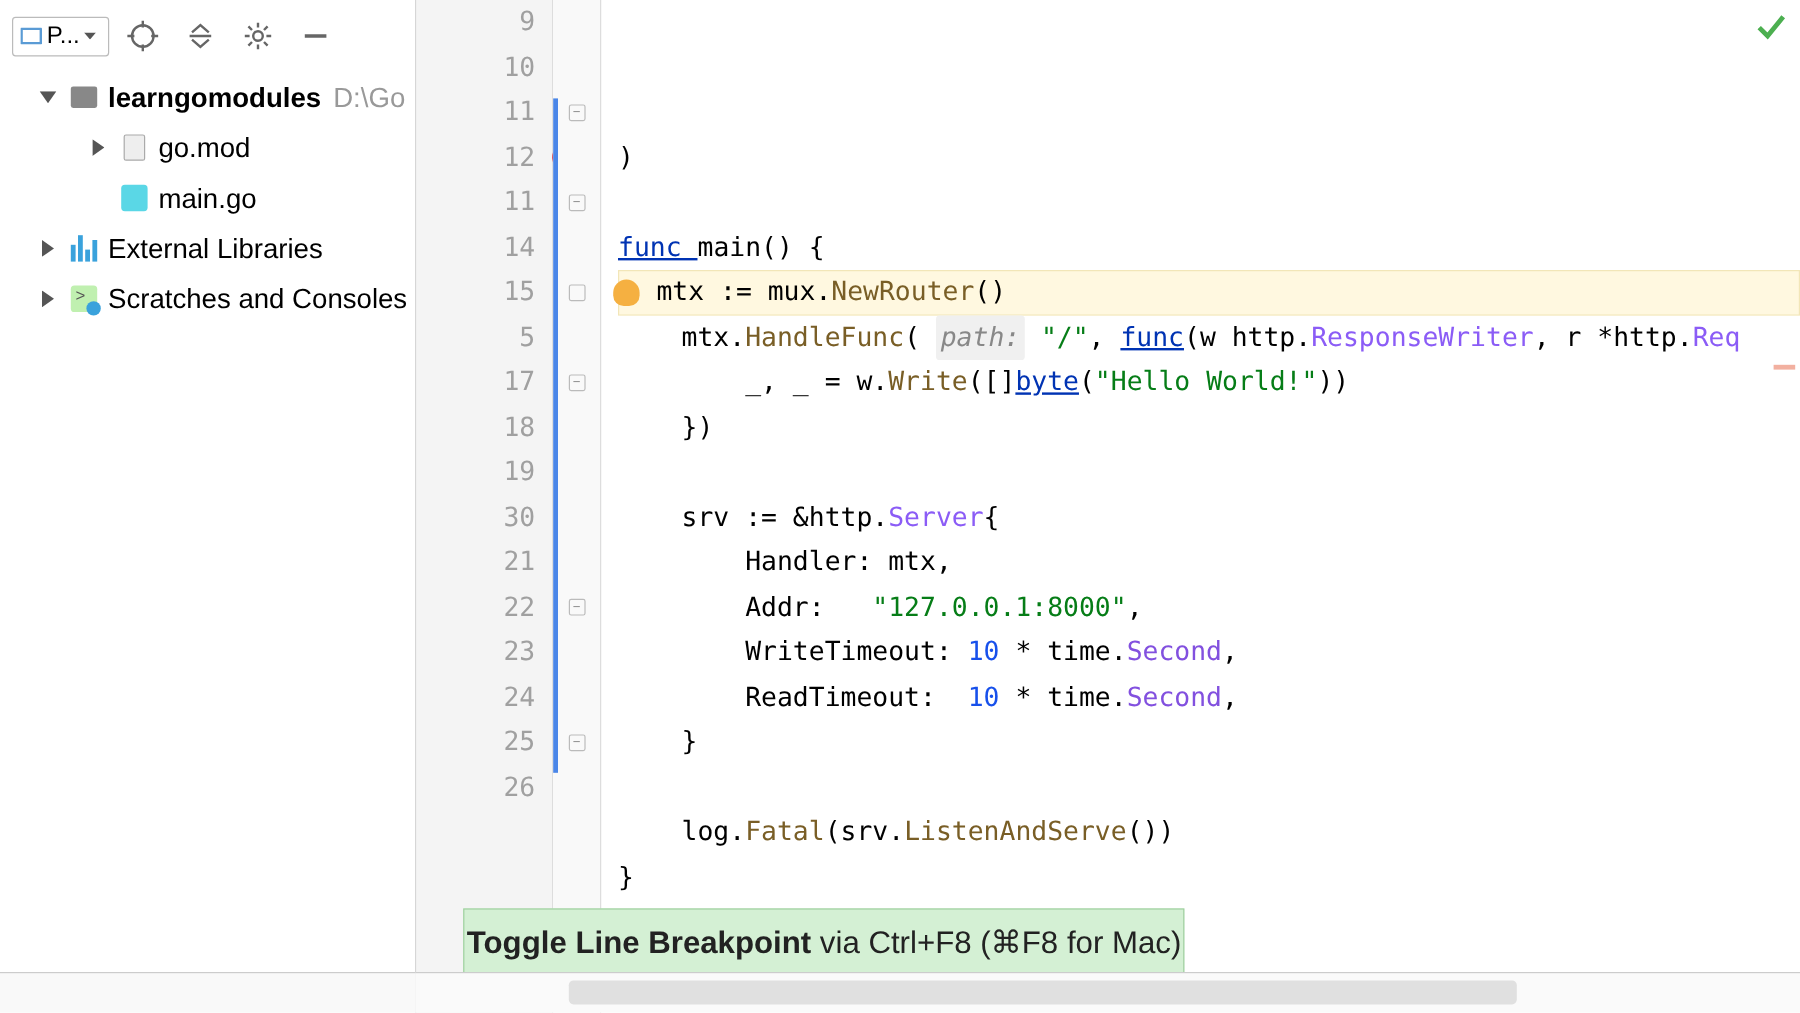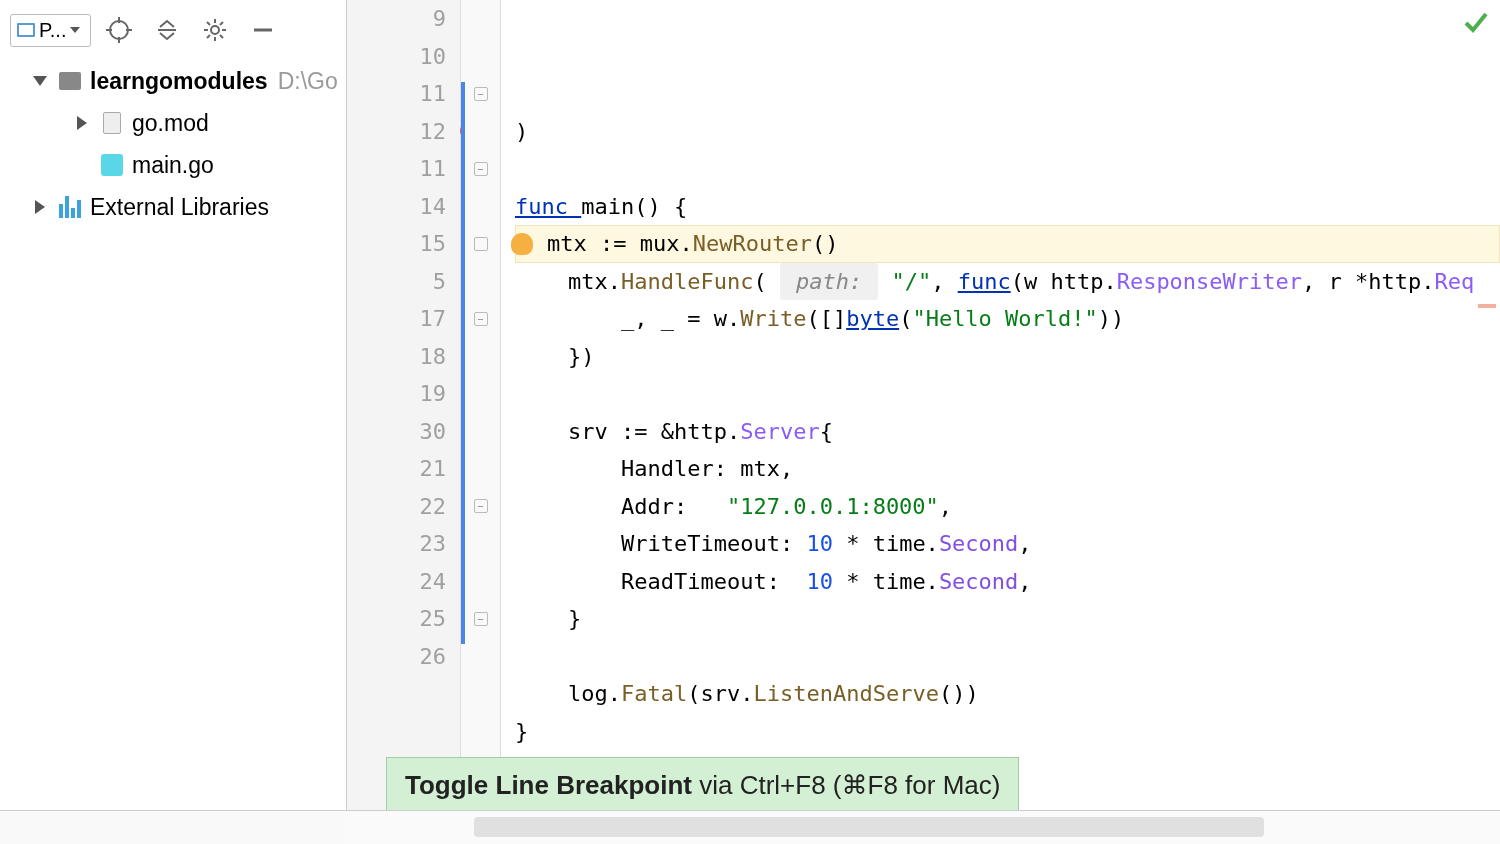--- a/index.html
+++ b/index.html
@@ -43,32 +43,32 @@
 .fold-mark { width: 14px; height: 14px; border: 1px solid #bbb; border-radius: 2px; display:flex; align-items:center; justify-content:center; font-size:11px; color:#888;}
 .code { flex: 1; font-family: "Consolas", "Menlo", monospace; font-size: 22px; line-height: 37.5px; white-space: pre; padding-left: 14px; position: relative; overflow: hidden; }
 .code .row { height: 37.5px; display: flex; align-items: center; }
 .code .row.highlight-line { background: #fff8e0; box-shadow: inset 0 0 0 1px #f2e6b8; }
 .lightbulb { width: 22px; height: 22px; background: #f5b041; border-radius: 50% 50% 40% 40%; margin-right: 14px; margin-left: -4px; }
 .kw { color: #0033b3; text-decoration: underline; }
 .ident { color: #000; }
 .fn2 { color: #8250df; }
 .str { color: #067d17; }
 .num { color: #1750eb; }
-.hint { color: #888; font-style: italic; background:#f0f0f0; padding:0 16px; border-radius:3px; }
+.hint { color: #888; font-style: italic; background:#f0f0f0; padding:0 4px; border-radius:3px; }
 .type { color: #8b5cf6; text-align: right; }
 .brown { color: #795e26; }
 
 
 .check-mark { position: absolute; top: 8px; right: 10px; }
 
 
 .error-stripe{ position:absolute; right:4px; top:304px; width:18px; height:4px; background:#f2b0a0; }
 
 
-.tooltip { position: absolute; left: 386px; bottom: 30px; background: #d4f0d4; border: 1px solid #a0d0a0; padding: 12px 18px; font-size: 26px; color: #222; }
+.tooltip { position: absolute; left: 386px; bottom: 30px; background: #d4f0d4; border: 1px solid #a0d0a0; padding: 12px 2px; font-size: 26px; color: #222; }
 .tooltip strong { font-weight: 700; }
 
 
 .bottom-bar{ position:absolute; left:0; bottom:0; height:34px; width:346px; border-top:1px solid #ccc; background:#f9f9f9;}
 .bottom-scroll{ position:absolute; left:346px; right:0; bottom:0; height:34px; border-top:1px solid #ccc; background:#fafafa;}
 .bottom-scroll .thumb{ position:absolute; left:128px; width:790px; height:20px; top:6px; background:#e0e0e0; border-radius:4px;}
 </style>
 </head>
 <body>
 
@@ -150,20 +150,33 @@
     </span>
     <span class="tree-icon">
         <span class="lib-icon">
           <span></span>
           <span></span>
           <span></span>
           <span></span>
         </span>
       </span>
     <span class="tree-label">External Libraries</span>
+  </div>
+  <div class="tree-row">
+    <span class="tree-chevron">
+      <svg width="10" height="14" viewBox="0 0 10 14">
+          <path d="M0 0 L10 7 L0 14 Z" fill="#555"></path>
+        </svg>
+    </span>
+    <span class="tree-icon">
+        <span class="console-icon">
+          <span class="clock-badge"></span>
+        </span>
+      </span>
+    <span class="tree-label">Scratches and Consoles</span>
   </div>
 </div>
 
 <div class="editor">
   <div class="gutter" id="gutter">
       <div class="gutter-row">9</div>
       <div class="gutter-row">10</div>
       <div class="gutter-row">11<span class="run-icon">
           <svg width="16" height="18" viewBox="0 0 16 18">
             <path d="M0 0 L16 9 L0 18 Z" fill="#4caf50"></path>

